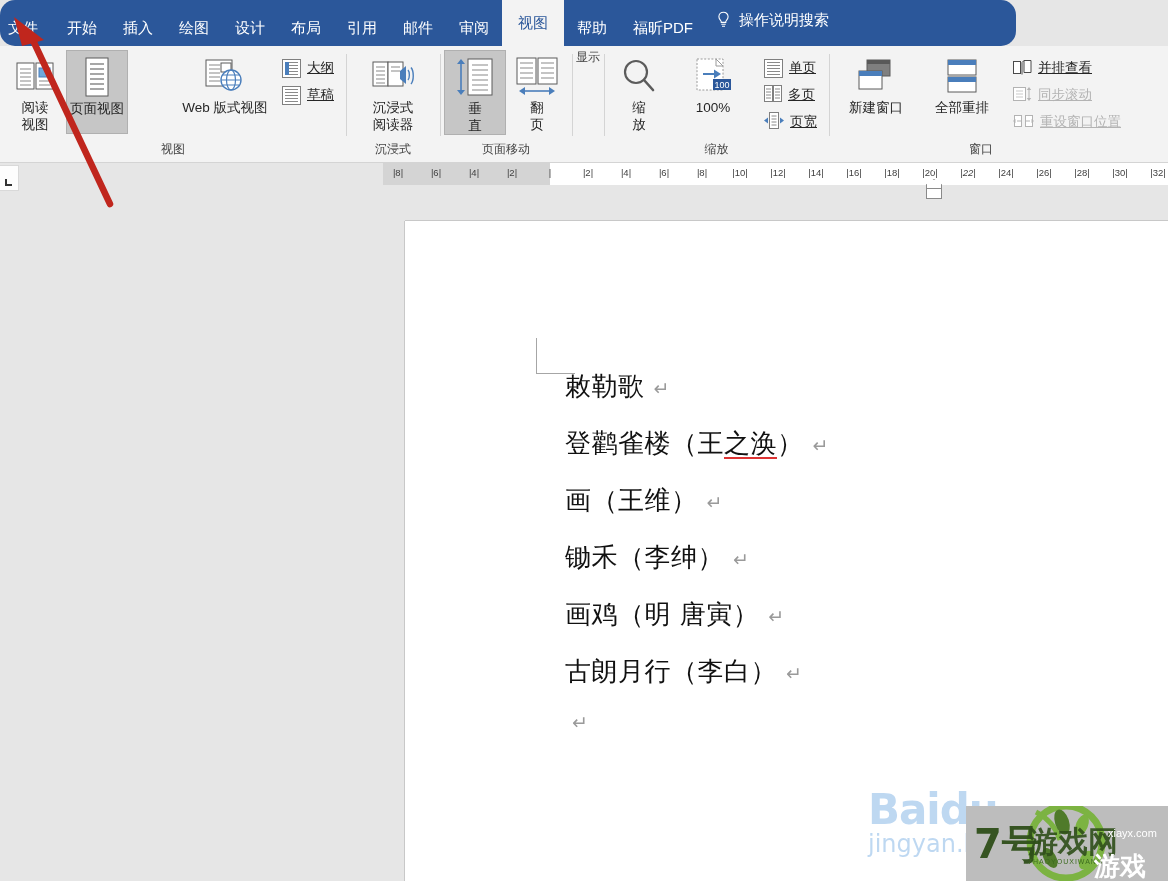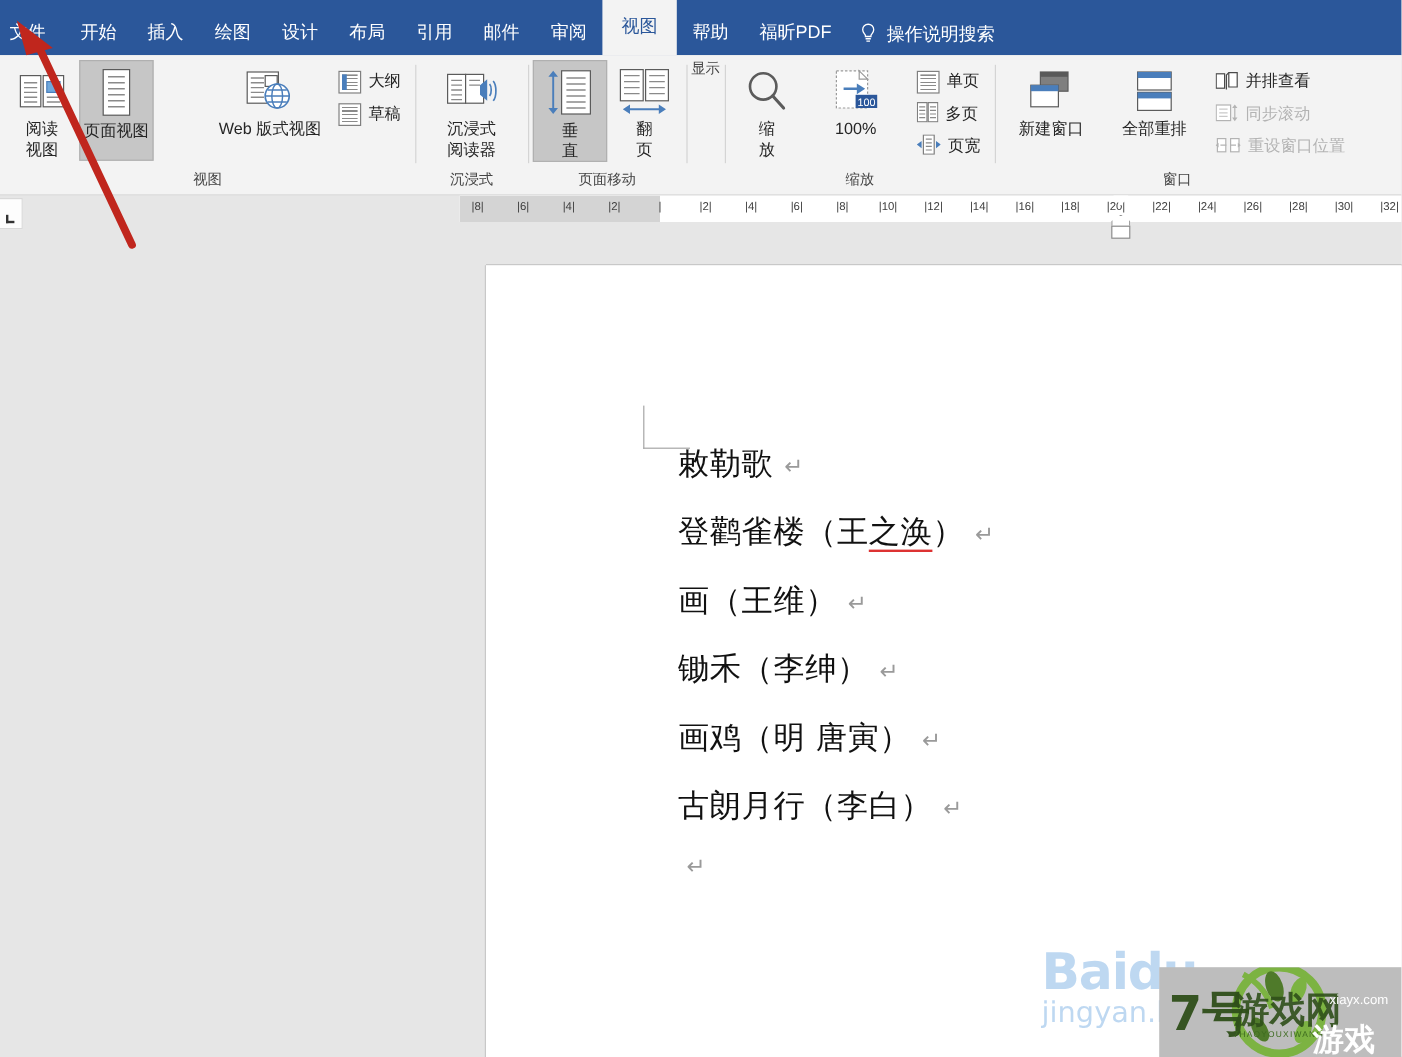--- a/index.html
+++ b/index.html
@@ -6,37 +6,37 @@
     margin: 0; padding: 0;
     width: 1168px; height: 881px;
     overflow: hidden;
     font-family: "Liberation Sans", "DejaVu Sans", sans-serif;
     background: #e6e6e6;
   }
   #app { position: relative; width: 1168px; height: 881px; }
 
   
   .tabbar {
-    position: absolute; left: 0; top: 0; width: 1168px; height: 46px;
+    position: absolute; left: 0; top: 0; width: 1016px; height: 46px;
     background: #2b579a;
-    display: flex; align-items: flex-end;
+    display: flex; align-items: flex-end; border-radius: 15px;
   }
   .tab {
     color: #ffffff; font-size: 15px;
     padding: 0 13px; height: 34px; line-height: 34px;
     white-space: nowrap; cursor: pointer;
     position: relative; top: -1px;
   }
   .tab.file { padding-left: 8px; padding-right: 16px; }
   .tab.active {
     background: #f3f3f3; color: #2b579a;
     height: 46px; line-height: 46px; top: 0;
     padding: 0 16px;
   }
-  .tell-me { display: flex; align-items: center; gap: 8px; color:#fff;
+  .tell-me { display: flex; gap: 8px; color:#fff;
              font-size: 15px; padding: 0 10px; height: 34px; position:relative; top:-1px; }
   .bulb { width: 15px; height: 18px; display:block; }
 
   
   .ribbon {
     position: absolute; left: 0; top: 46px; width: 1168px; height: 116px;
     background: #f3f3f3;
     border-bottom: 1px solid #d4d4d4;
     display: flex; align-items: stretch;
   }
@@ -60,21 +60,21 @@
   .bigbtn.xwide { width: 98px; margin-left: 48px; }
   .bigbtn.selected { background: #c6c6c6; border: 1px solid #b0b0b0; }
   .bigbtn .ico { height: 46px; display:flex; align-items:center; justify-content:center; }
   .bigbtn .lbl { font-size: 13.5px; color: #262626; text-align: center;
                  line-height: 17px; white-space: pre-line; }
 
   .smallcol { display: flex; flex-direction: column; justify-content: center;
               padding: 6px 4px 0; gap: 3px; }
   .smallbtn { display: flex; align-items: center; gap: 6px; font-size: 13.5px;
               color: #262626; height: 24px; padding: 0 4px; cursor: pointer;
-              white-space: nowrap; }
+              white-space: nowrap; text-decoration: underline; }
   .smallbtn.disabled { color: #b3b3b3; }
   .chk { width: 13px; height: 13px; border: 1px solid #8a8a8a; background: #fff;
          display:inline-flex; align-items:center; justify-content:center; flex:0 0 auto; }
   .chk .tick { display: none; width:9px;height:9px; }
   .chk.on .tick { display: block; }
 
   .docico { width: 17px; height: 17px; border: 1px solid #7f7f7f; background:#fff;
             flex:0 0 auto; position: relative; }
   .docico::before {
     content:""; position:absolute; left:2px; top:2px; right:2px; bottom:2px;
@@ -428,21 +428,21 @@
           <div class="num" style="left: 205px;">|2|</div>
           <div class="num" style="left: 243px;">|4|</div>
           <div class="num" style="left: 281px;">|6|</div>
           <div class="num" style="left: 319px;">|8|</div>
           <div class="num" style="left: 357px;">|10|</div>
           <div class="num" style="left: 395px;">|12|</div>
           <div class="num" style="left: 433px;">|14|</div>
           <div class="num" style="left: 471px;">|16|</div>
           <div class="num" style="left: 509px;">|18|</div>
           <div class="num" style="left: 547px;">|20|</div>
-          <div class="num" style="left: 585px;">|22|</div>
+          <div class="num" style="left: 585px; font-style: italic;">|22|</div>
           <div class="num" style="left: 623px;">|24|</div>
           <div class="num" style="left: 661px;">|26|</div>
           <div class="num" style="left: 699px;">|28|</div>
           <div class="num" style="left: 737px;">|30|</div>
           <div class="num" style="left: 775px;">|32|</div>
         </div>
       <div class="indent-top"></div>
     </div>
     <div class="indent-bot" style="left:926px;top:16px;"></div>
     <div class="indent-sq" style="left:926px;top:25px;"></div>

